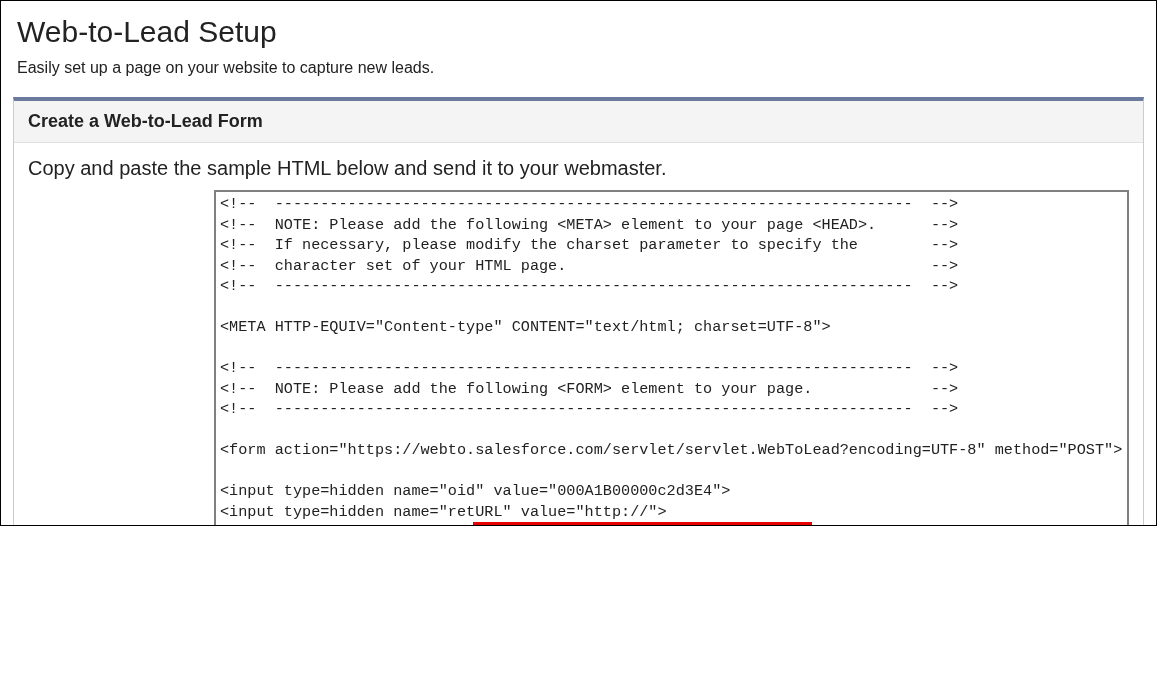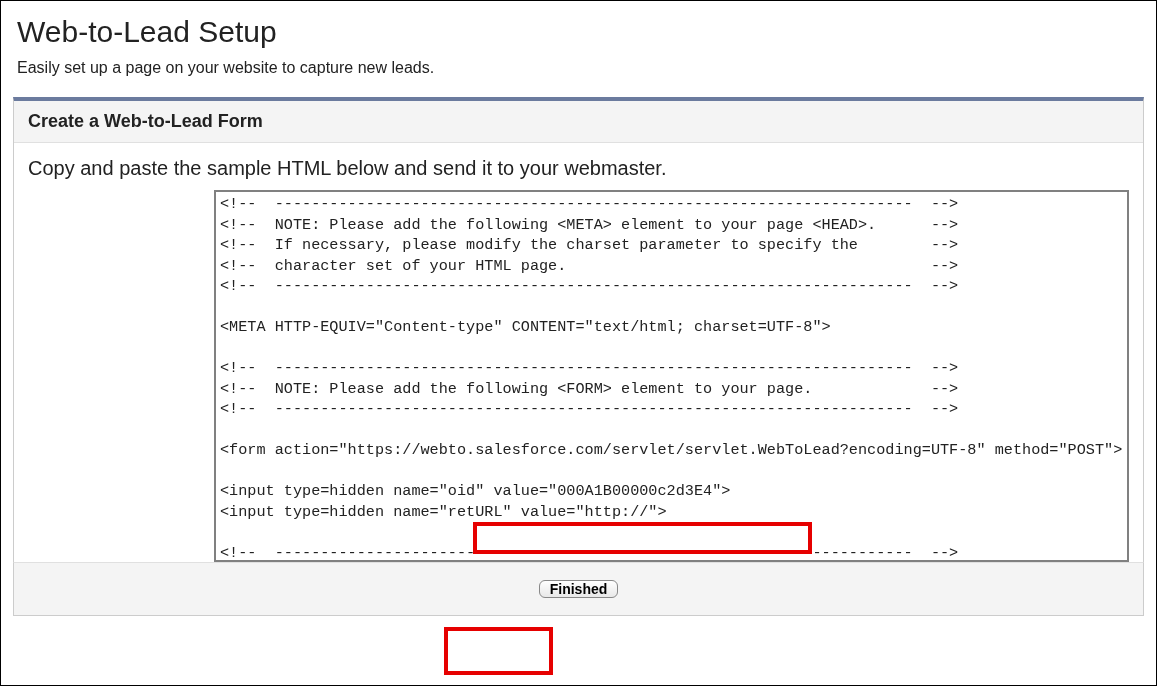--- a/index.html
+++ b/index.html
@@ -5,21 +5,21 @@
     * { box-sizing: border-box; }
     body {
       margin: 0;
       font-family: Arial, Helvetica, sans-serif;
       background: #fff;
       color: #222;
     }
     .page-wrapper {
       border: 1px solid #000;
       width: 1157px;
-      height: 686px;
+      height: 526px;
       position: relative;
       overflow: hidden;
     }
     .page-header {
       padding: 10px 16px 0 16px;
     }
     .page-title {
       font-size: 30px;
       font-weight: 400;
       margin: 4px 0 10px 0;

